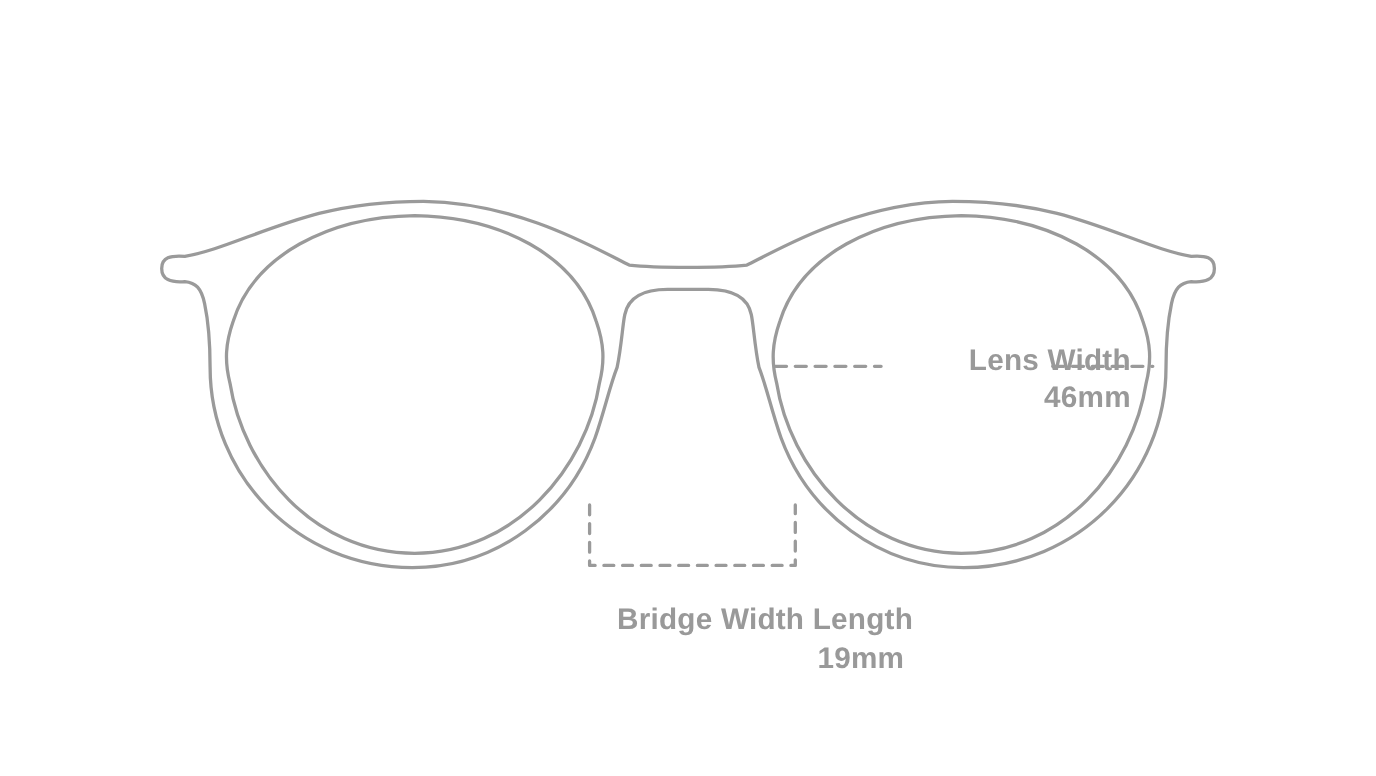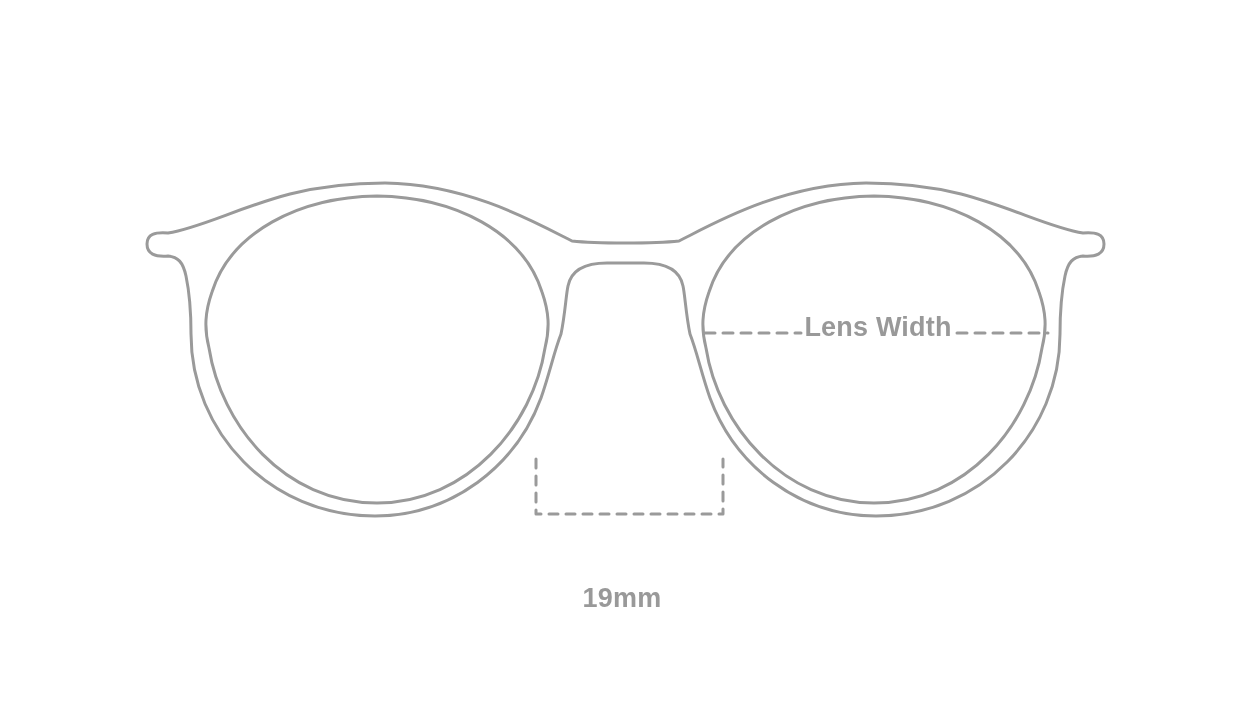--- a/index.html
+++ b/index.html
@@ -19,21 +19,21 @@
     position: absolute;
     left: 0;
     top: 0;
   }
   .measure-text {
     position: absolute;
     color: #999999;
     font-weight: 700;
     font-size: 27px;
     line-height: 1;
-    text-align: center;
+    text-align: right;
     letter-spacing: 0.2px;
     white-space: nowrap;
     user-select: none;
   }
   .lens-width-label  { left: 728px; top: 314px; width: 300px; }
   .lens-width-value  { left: 728px; top: 348px; width: 300px; }
   .bridge-width-label{ left: 430px; top: 550px; width: 400px; }
   .bridge-width-value{ left: 422px; top: 585px; width: 400px; }
 </style>
 </head>
@@ -95,17 +95,19 @@
       Z"></path>
 
     <line x1="705" y1="333" x2="801" y2="333" stroke-dasharray="10 8"></line>
     <line x1="957" y1="333" x2="1048" y2="333" stroke-dasharray="10 8"></line>
 
     <path stroke-dasharray="9 8" d="M 536,459 L 536,514 L 723,514 L 723,459"></path>
   </svg>
 
   <div class="measure-text lens-width-label">Lens Width</div>
 
+  <div class="measure-text lens-width-value">46mm</div>
 
+  <div class="measure-text bridge-width-label">Bridge Width Length</div>
 
   <div class="measure-text bridge-width-value">19mm</div>
 
 </div>
 
 </body></html>

